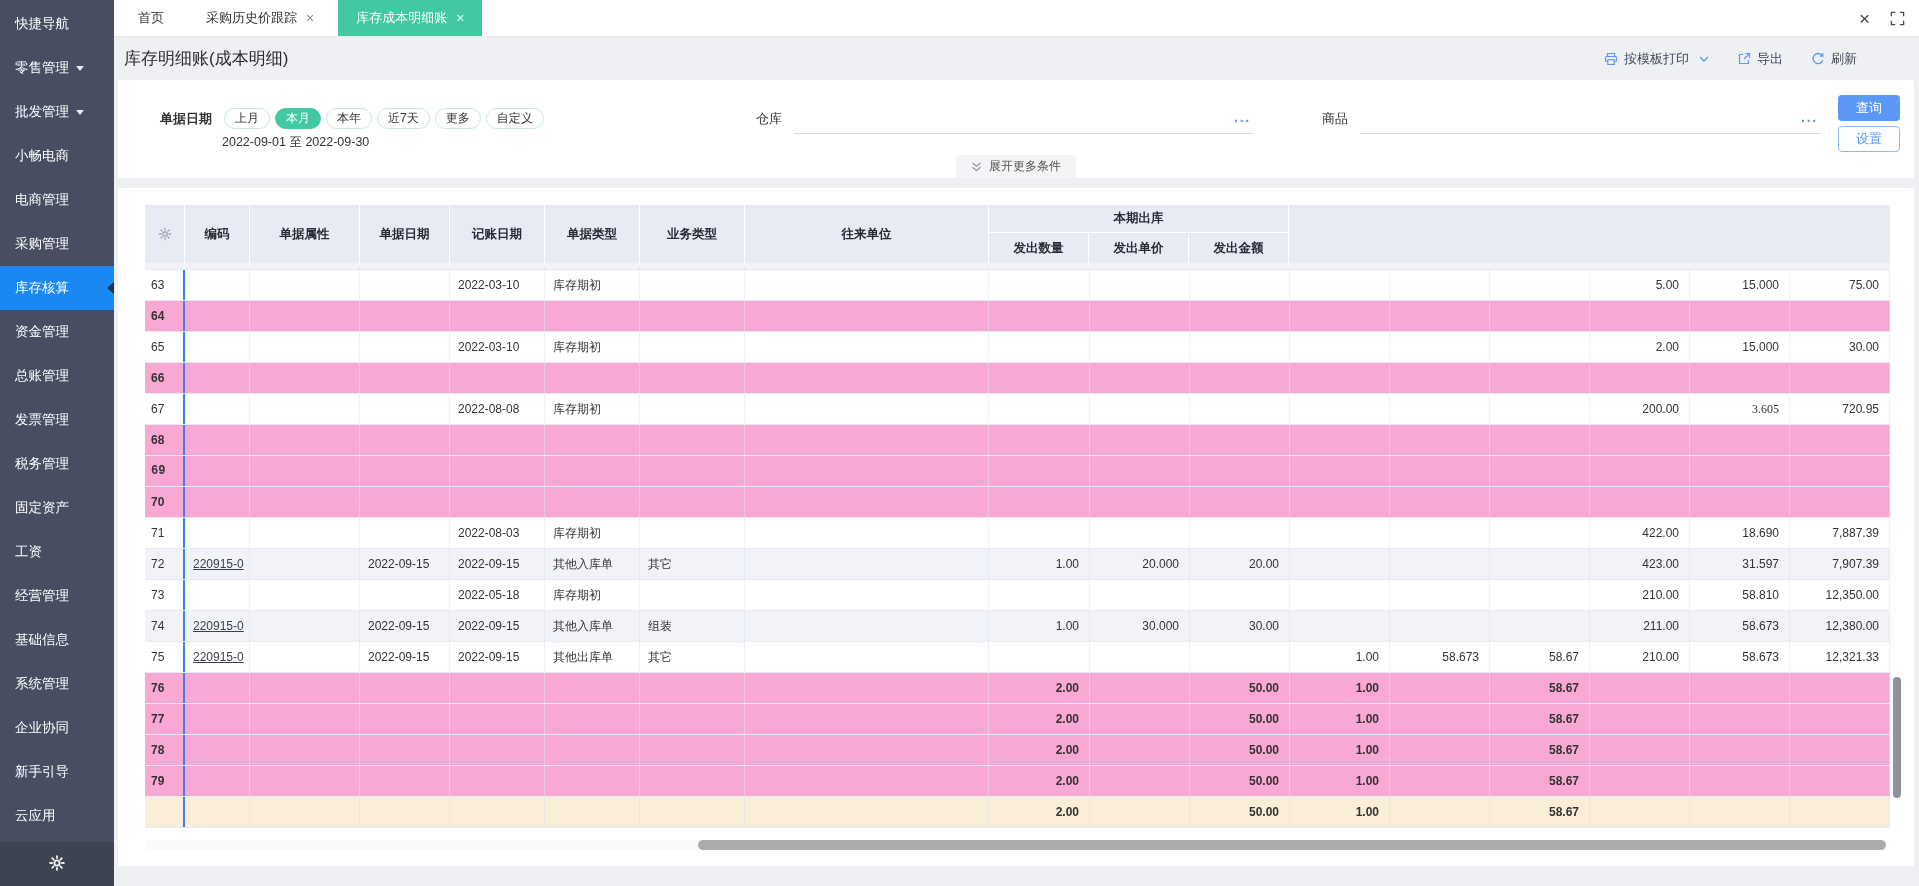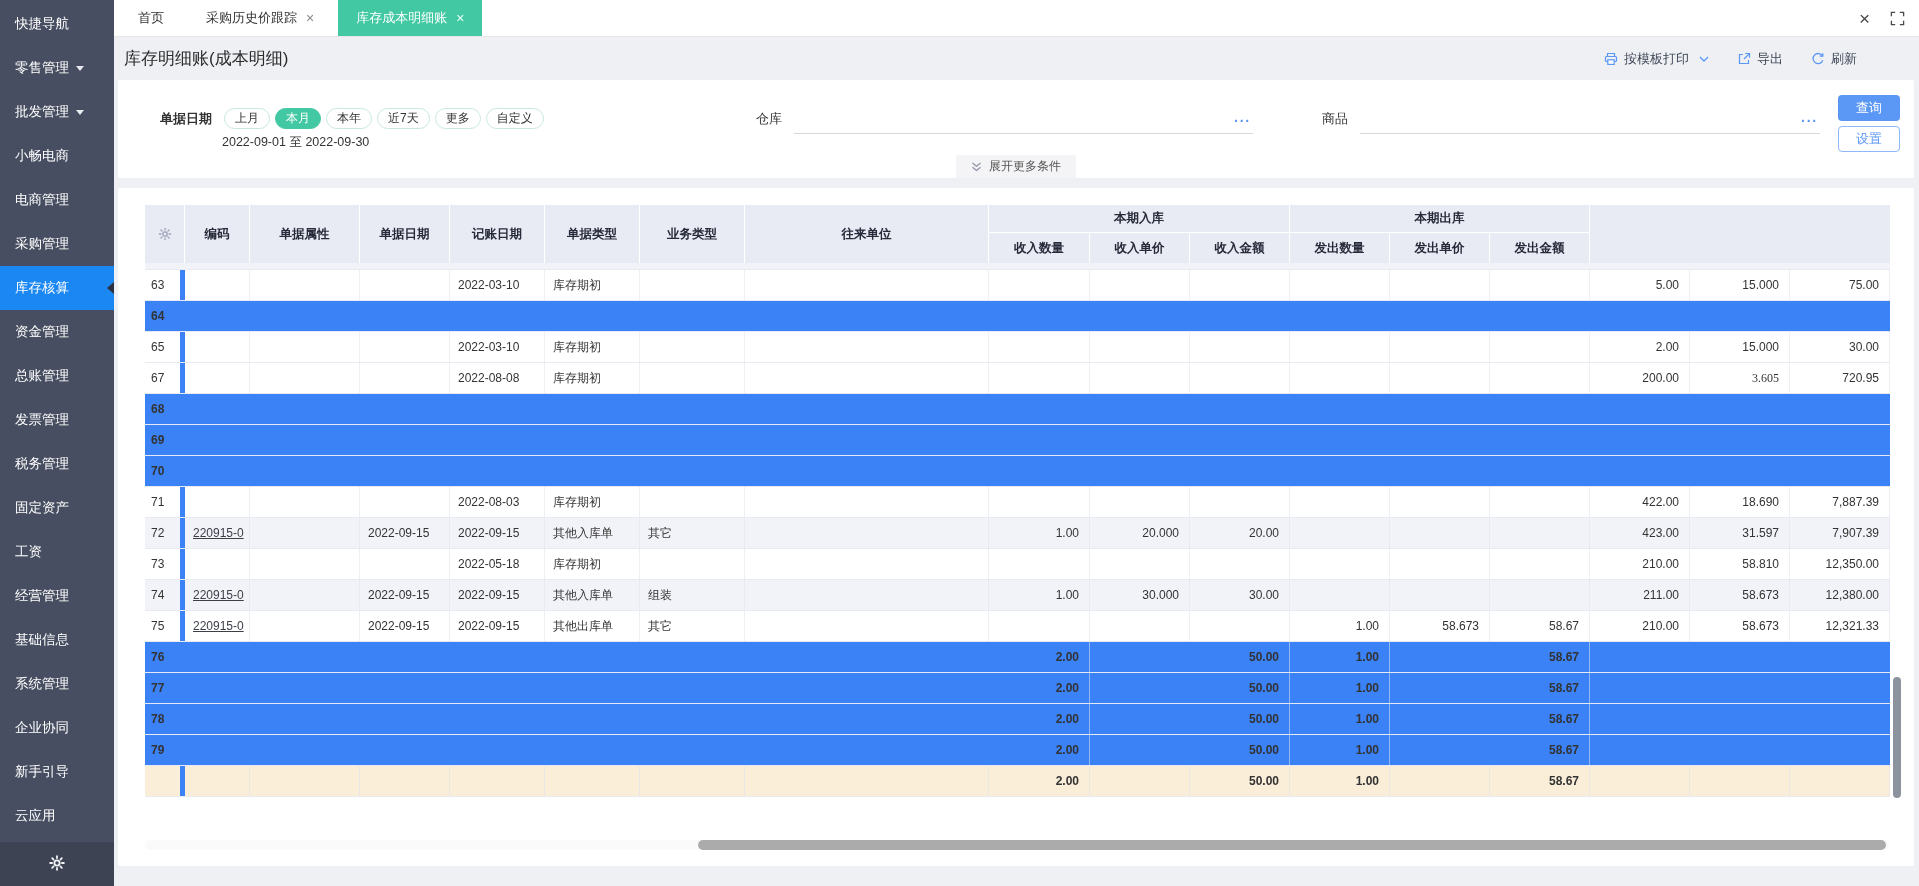--- a/index.html
+++ b/index.html
@@ -72,26 +72,26 @@
   .hgroup { flex:none; display:flex; flex-direction:column; }
   .hgroup-label { height:28px; border-bottom:1px solid #fff; border-right:1px solid #fff; display:flex; align-items:center; justify-content:center;
     font-weight:bold; font-size:12.5px; color:#262a39;}
   .hgroup-cols { display:flex; flex:1; }
   .hgroup-cols .hcell { height:100%; }
   .gear-hdr { color:#9aa0b5; display:flex; }
 
   .tbody {}
   .trow { display:flex; height:31px; border-bottom:1px solid #e7eaf1; background:#fff; }
   .trow.stripe { background:#f2f3f8; }
-  .trow.summary { background:#3b82f6; font-weight:bold;align-items:center; }
+  .trow.summary { background:#f9a8d4; font-weight:bold; }
   .trow.total { background:#fbeed8; font-weight:bold; }
   .trow.sliver { height:7px; background:#f2f3f8; }
   .cell { flex:none; font-size:12px; color:#333; line-height:30px; overflow:hidden; white-space:nowrap;
     border-right:1px solid rgba(223,226,236,0.55); }
-  .cell.idx { padding-left:6px; border-right:5px solid #3b82f6; }
+  .cell.idx { padding-left:6px; border-right:2px solid #3b82f6; }
   .cell.txt { padding-left:8px; }
   .cell.num { text-align:right; padding-right:10px; }
   .cell.link { text-decoration:underline; cursor:pointer; color:#3c3f48; }
   .trow.sliver .cell { border-right-color:transparent; }
 
   
   .hscroll-track { position:absolute; left:27px; top:652px; width:1744px; height:10px; background:#fafafa; border-radius:5px;}
   .hscroll-thumb { position:absolute; left:553px; top:0; width:1188px; height:10px; background:#ababab; border-radius:5px; cursor:grab;}
   .vscroll-thumb { position:absolute; right:13px; top:489px; width:8px; height:121px; background:#8c939e; border-radius:4px; cursor:grab;}
 </style>
@@ -292,28 +292,20 @@
                 </svg>
             </div>
             <div class="hcell" style="width:65px">编码</div>
             <div class="hcell" style="width:110px">单据属性</div>
             <div class="hcell" style="width:90px">单据日期</div>
             <div class="hcell" style="width:95px">记账日期</div>
             <div class="hcell" style="width:95px">单据类型</div>
             <div class="hcell" style="width:105px">业务类型</div>
             <div class="hcell" style="width:244px">往来单位</div>
 
-            <div class="hgroup" style="width:301px">
-              <div class="hgroup-label">本期入库</div>
-              <div class="hgroup-cols">
-                <div class="hcell" style="width:101px">收入数量</div>
-                <div class="hcell" style="width:100px">收入单价</div>
-                <div class="hcell" style="width:100px">收入金额</div>
-              </div>
-            </div>
             <div class="hgroup" style="width:300px">
               <div class="hgroup-label">本期出库</div>
               <div class="hgroup-cols">
                 <div class="hcell" style="width:100px">发出数量</div>
                 <div class="hcell" style="width:100px">发出单价</div>
                 <div class="hcell" style="width:100px">发出金额</div>
               </div>
             </div>
           </div>
           <div class="tbody" id="tbody">
@@ -386,20 +378,39 @@
                 <div class="cell num" style="width: 101px;"></div>
                 <div class="cell num" style="width: 100px;"></div>
                 <div class="cell num" style="width: 100px;"></div>
                 <div class="cell num" style="width: 100px;"></div>
                 <div class="cell num" style="width: 100px;"></div>
                 <div class="cell num" style="width: 100px;"></div>
                 <div class="cell num" style="width: 100px;">2.00</div>
                 <div class="cell num" style="width: 100px;">15.000</div>
                 <div class="cell num" style="width: 100px;">30.00</div>
               </div>
+              <div class="trow summary">
+                <div class="cell idx" style="width: 40px;">66</div>
+                <div class="cell txt" style="width: 65px;"></div>
+                <div class="cell txt" style="width: 110px;"></div>
+                <div class="cell txt" style="width: 90px;"></div>
+                <div class="cell txt" style="width: 95px;"></div>
+                <div class="cell txt" style="width: 95px;"></div>
+                <div class="cell txt" style="width: 105px;"></div>
+                <div class="cell txt" style="width: 244px;"></div>
+                <div class="cell num" style="width: 101px;"></div>
+                <div class="cell num" style="width: 100px;"></div>
+                <div class="cell num" style="width: 100px;"></div>
+                <div class="cell num" style="width: 100px;"></div>
+                <div class="cell num" style="width: 100px;"></div>
+                <div class="cell num" style="width: 100px;"></div>
+                <div class="cell num" style="width: 100px;"></div>
+                <div class="cell num" style="width: 100px;"></div>
+                <div class="cell num" style="width: 100px;"></div>
+              </div>
               <div class="trow white">
                 <div class="cell idx" style="width: 40px;">67</div>
                 <div class="cell txt" style="width: 65px;"></div>
                 <div class="cell txt" style="width: 110px;"></div>
                 <div class="cell txt" style="width: 90px;"></div>
                 <div class="cell txt" style="width: 95px;">2022-08-08</div>
                 <div class="cell txt" style="width: 95px;">库存期初</div>
                 <div class="cell txt" style="width: 105px;"></div>
                 <div class="cell txt" style="width: 244px;"></div>
                 <div class="cell num" style="width: 101px;"></div>
@@ -425,21 +436,21 @@
                 <div class="cell num" style="width: 100px;"></div>
                 <div class="cell num" style="width: 100px;"></div>
                 <div class="cell num" style="width: 100px;"></div>
                 <div class="cell num" style="width: 100px;"></div>
                 <div class="cell num" style="width: 100px;"></div>
                 <div class="cell num" style="width: 100px;"></div>
                 <div class="cell num" style="width: 100px;"></div>
                 <div class="cell num" style="width: 100px;"></div>
               </div>
               <div class="trow summary">
-                <div class="cell idx" style="width: 40px;">69</div>
+                <div class="cell idx" style="width: 40px; font-family: Liberation Mono, monospace;">69</div>
                 <div class="cell txt" style="width: 65px;"></div>
                 <div class="cell txt" style="width: 110px;"></div>
                 <div class="cell txt" style="width: 90px;"></div>
                 <div class="cell txt" style="width: 95px;"></div>
                 <div class="cell txt" style="width: 95px;"></div>
                 <div class="cell txt" style="width: 105px;"></div>
                 <div class="cell txt" style="width: 244px;"></div>
                 <div class="cell num" style="width: 101px;"></div>
                 <div class="cell num" style="width: 100px;"></div>
                 <div class="cell num" style="width: 100px;"></div>

